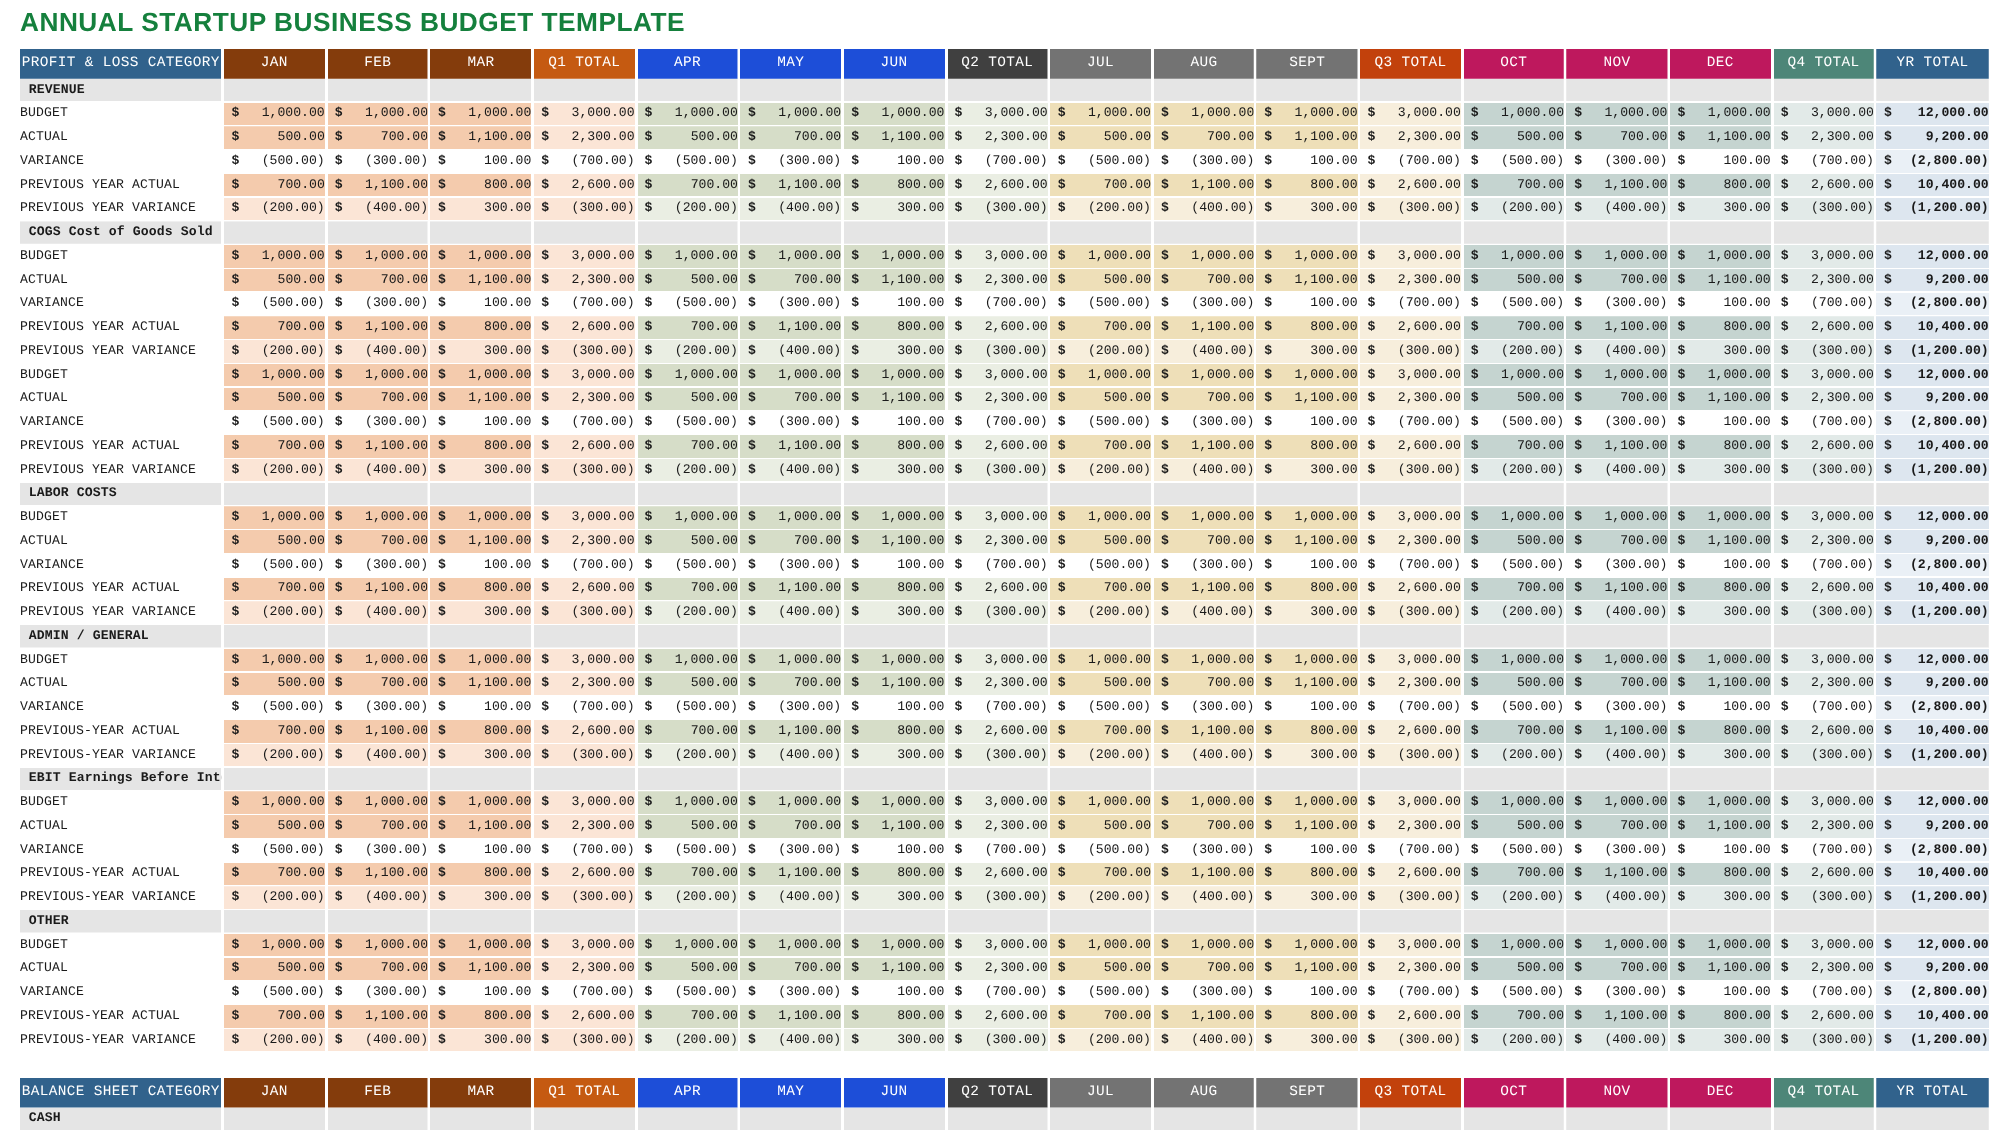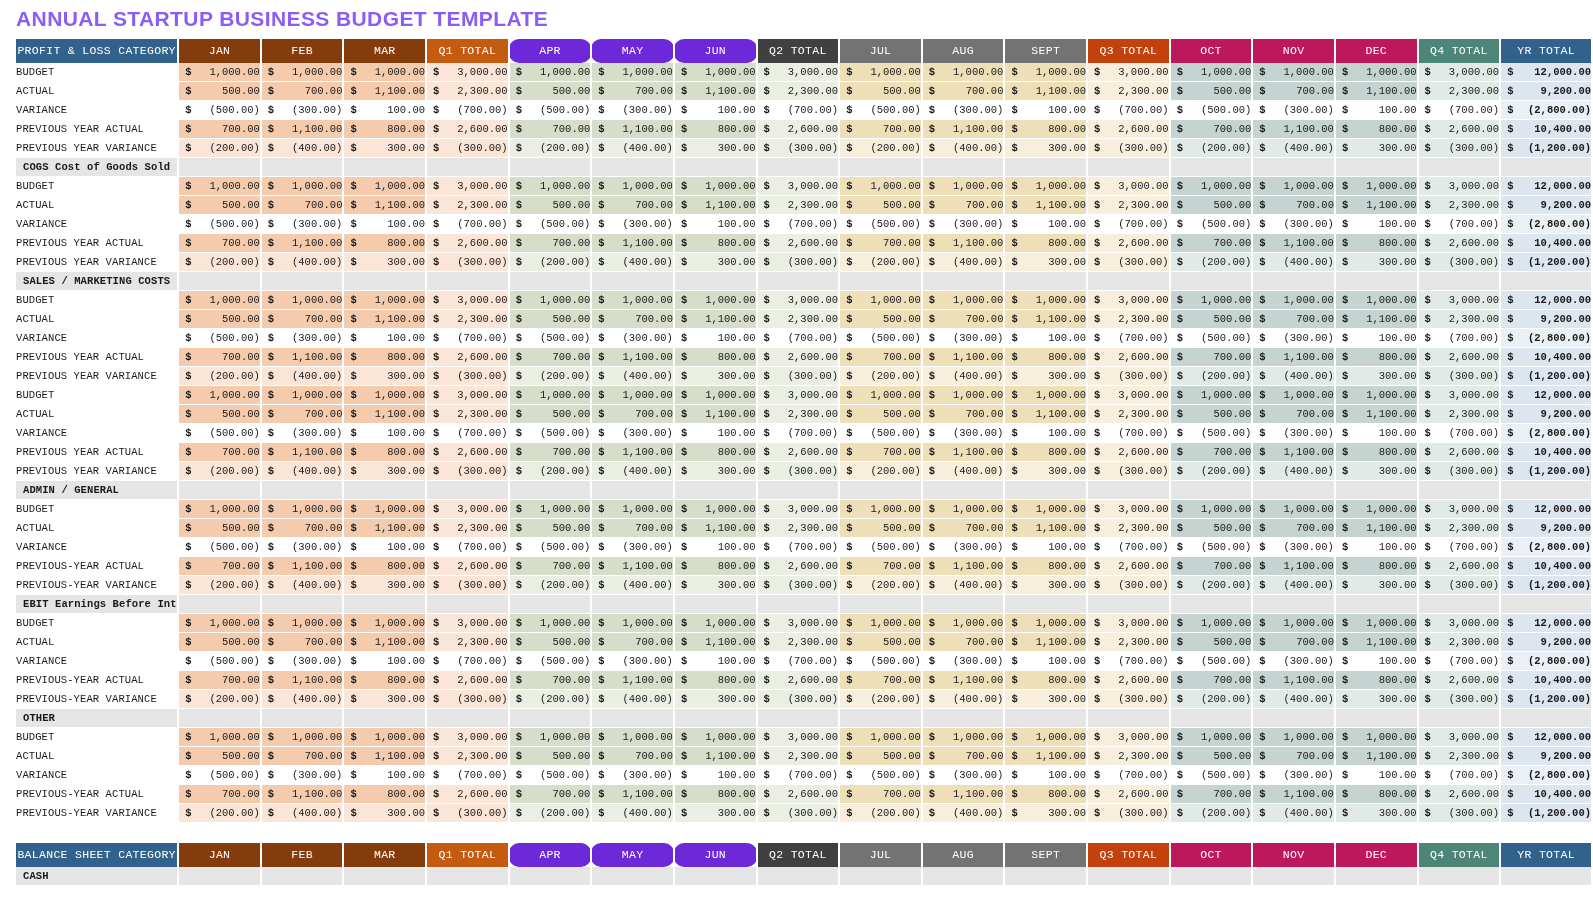--- a/index.html
+++ b/index.html
@@ -6,21 +6,21 @@
   body{
     font-family:"Liberation Sans", sans-serif;
     width:1593px;
     -webkit-font-smoothing:antialiased;
   }
   #sheet{width:1593px;min-height:908px;overflow:hidden;position:relative;}
 
   .title{
     font-size:21px;
     font-weight:bold;
-    color:#8b5cf6;
+    color:#15803d;
     letter-spacing:0.4px;
     padding:7px 0 8px 16px;
     white-space:nowrap;
   }
 
   table.budget{
     border-collapse:collapse;
     table-layout:fixed;
     width:1577px;
     margin-left:16px;
@@ -101,21 +101,21 @@
     font-size:10.5px;
   }
   tr.drow td.money.bold .amt, tr.drow td.money.bold .cur{ font-weight:bold; }
 
   
   .gap{height:20px;}
 
   
   .hq1{background:#843c0c;}
   .hq1t{background:#c55a11;}
-  .hq2{background:#6d28d9;border-radius:10px;}
+  .hq2{background:#1d4ed8;}
   .hq2t{background:#404040;}
   .hq3{background:#737373;}
   .hq3t{background:#c2410c;}
   .hq4{background:#be185d;}
   .hq4t{background:#4d8678;}
   .hyr{background:#31628c;}
   .hcat{background:#31628c;}
 
   
   .q1a{background:#f4cbad;}   
@@ -174,20 +174,40 @@
           <th class="hq3">SEPT</th>
           <th class="hq3t">Q3 TOTAL</th>
           <th class="hq4">OCT</th>
           <th class="hq4">NOV</th>
           <th class="hq4">DEC</th>
           <th class="hq4t">Q4 TOTAL</th>
           <th class="hyr">YR TOTAL</th>
         </tr>
       </thead>
     <tbody id="pl-body">
+        <tr class="section">
+          <td class="lbl">REVENUE</td>
+          <td></td>
+          <td></td>
+          <td></td>
+          <td></td>
+          <td></td>
+          <td></td>
+          <td></td>
+          <td></td>
+          <td></td>
+          <td></td>
+          <td></td>
+          <td></td>
+          <td></td>
+          <td></td>
+          <td></td>
+          <td></td>
+          <td></td>
+        </tr>
         <tr class="drow">
           <td class="lbl">BUDGET</td>
           <td class="money q1a">
             <span class="cur">$</span>
             <span class="amt">1,000.00</span>
           </td>
           <td class="money q1a">
             <span class="cur">$</span>
             <span class="amt">1,000.00</span>
           </td>
@@ -904,394 +924,394 @@
           </td>
           <td class="money q4b">
             <span class="cur">$</span>
             <span class="amt">(300.00)</span>
           </td>
           <td class="money yra bold">
             <span class="cur">$</span>
             <span class="amt">(1,200.00)</span>
           </td>
         </tr>
+        <tr class="drow">
+          <td class="lbl">BUDGET</td>
+          <td class="money q1a">
+            <span class="cur">$</span>
+            <span class="amt">1,000.00</span>
+          </td>
+          <td class="money q1a">
+            <span class="cur">$</span>
+            <span class="amt">1,000.00</span>
+          </td>
+          <td class="money q1a">
+            <span class="cur">$</span>
+            <span class="amt">1,000.00</span>
+          </td>
+          <td class="money q1b">
+            <span class="cur">$</span>
+            <span class="amt">3,000.00</span>
+          </td>
+          <td class="money q2a">
+            <span class="cur">$</span>
+            <span class="amt">1,000.00</span>
+          </td>
+          <td class="money q2a">
+            <span class="cur">$</span>
+            <span class="amt">1,000.00</span>
+          </td>
+          <td class="money q2a">
+            <span class="cur">$</span>
+            <span class="amt">1,000.00</span>
+          </td>
+          <td class="money q2b">
+            <span class="cur">$</span>
+            <span class="amt">3,000.00</span>
+          </td>
+          <td class="money q3a">
+            <span class="cur">$</span>
+            <span class="amt">1,000.00</span>
+          </td>
+          <td class="money q3a">
+            <span class="cur">$</span>
+            <span class="amt">1,000.00</span>
+          </td>
+          <td class="money q3a">
+            <span class="cur">$</span>
+            <span class="amt">1,000.00</span>
+          </td>
+          <td class="money q3b">
+            <span class="cur">$</span>
+            <span class="amt">3,000.00</span>
+          </td>
+          <td class="money q4a">
+            <span class="cur">$</span>
+            <span class="amt">1,000.00</span>
+          </td>
+          <td class="money q4a">
+            <span class="cur">$</span>
+            <span class="amt">1,000.00</span>
+          </td>
+          <td class="money q4a">
+            <span class="cur">$</span>
+            <span class="amt">1,000.00</span>
+          </td>
+          <td class="money q4b">
+            <span class="cur">$</span>
+            <span class="amt">3,000.00</span>
+          </td>
+          <td class="money yra bold">
+            <span class="cur">$</span>
+            <span class="amt">12,000.00</span>
+          </td>
+        </tr>
+        <tr class="drow">
+          <td class="lbl">ACTUAL</td>
+          <td class="money q1a">
+            <span class="cur">$</span>
+            <span class="amt">500.00</span>
+          </td>
+          <td class="money q1a">
+            <span class="cur">$</span>
+            <span class="amt">700.00</span>
+          </td>
+          <td class="money q1a">
+            <span class="cur">$</span>
+            <span class="amt">1,100.00</span>
+          </td>
+          <td class="money q1b">
+            <span class="cur">$</span>
+            <span class="amt">2,300.00</span>
+          </td>
+          <td class="money q2a">
+            <span class="cur">$</span>
+            <span class="amt">500.00</span>
+          </td>
+          <td class="money q2a">
+            <span class="cur">$</span>
+            <span class="amt">700.00</span>
+          </td>
+          <td class="money q2a">
+            <span class="cur">$</span>
+            <span class="amt">1,100.00</span>
+          </td>
+          <td class="money q2b">
+            <span class="cur">$</span>
+            <span class="amt">2,300.00</span>
+          </td>
+          <td class="money q3a">
+            <span class="cur">$</span>
+            <span class="amt">500.00</span>
+          </td>
+          <td class="money q3a">
+            <span class="cur">$</span>
+            <span class="amt">700.00</span>
+          </td>
+          <td class="money q3a">
+            <span class="cur">$</span>
+            <span class="amt">1,100.00</span>
+          </td>
+          <td class="money q3b">
+            <span class="cur">$</span>
+            <span class="amt">2,300.00</span>
+          </td>
+          <td class="money q4a">
+            <span class="cur">$</span>
+            <span class="amt">500.00</span>
+          </td>
+          <td class="money q4a">
+            <span class="cur">$</span>
+            <span class="amt">700.00</span>
+          </td>
+          <td class="money q4a">
+            <span class="cur">$</span>
+            <span class="amt">1,100.00</span>
+          </td>
+          <td class="money q4b">
+            <span class="cur">$</span>
+            <span class="amt">2,300.00</span>
+          </td>
+          <td class="money yra bold">
+            <span class="cur">$</span>
+            <span class="amt">9,200.00</span>
+          </td>
+        </tr>
+        <tr class="drow">
+          <td class="lbl">VARIANCE</td>
+          <td class="money white">
+            <span class="cur">$</span>
+            <span class="amt">(500.00)</span>
+          </td>
+          <td class="money white">
+            <span class="cur">$</span>
+            <span class="amt">(300.00)</span>
+          </td>
+          <td class="money white">
+            <span class="cur">$</span>
+            <span class="amt">100.00</span>
+          </td>
+          <td class="money white">
+            <span class="cur">$</span>
+            <span class="amt">(700.00)</span>
+          </td>
+          <td class="money white">
+            <span class="cur">$</span>
+            <span class="amt">(500.00)</span>
+          </td>
+          <td class="money white">
+            <span class="cur">$</span>
+            <span class="amt">(300.00)</span>
+          </td>
+          <td class="money white">
+            <span class="cur">$</span>
+            <span class="amt">100.00</span>
+          </td>
+          <td class="money white">
+            <span class="cur">$</span>
+            <span class="amt">(700.00)</span>
+          </td>
+          <td class="money white">
+            <span class="cur">$</span>
+            <span class="amt">(500.00)</span>
+          </td>
+          <td class="money white">
+            <span class="cur">$</span>
+            <span class="amt">(300.00)</span>
+          </td>
+          <td class="money white">
+            <span class="cur">$</span>
+            <span class="amt">100.00</span>
+          </td>
+          <td class="money white">
+            <span class="cur">$</span>
+            <span class="amt">(700.00)</span>
+          </td>
+          <td class="money white">
+            <span class="cur">$</span>
+            <span class="amt">(500.00)</span>
+          </td>
+          <td class="money white">
+            <span class="cur">$</span>
+            <span class="amt">(300.00)</span>
+          </td>
+          <td class="money white">
+            <span class="cur">$</span>
+            <span class="amt">100.00</span>
+          </td>
+          <td class="money white">
+            <span class="cur">$</span>
+            <span class="amt">(700.00)</span>
+          </td>
+          <td class="money yrb bold">
+            <span class="cur">$</span>
+            <span class="amt">(2,800.00)</span>
+          </td>
+        </tr>
+        <tr class="drow">
+          <td class="lbl">PREVIOUS YEAR ACTUAL</td>
+          <td class="money q1a">
+            <span class="cur">$</span>
+            <span class="amt">700.00</span>
+          </td>
+          <td class="money q1a">
+            <span class="cur">$</span>
+            <span class="amt">1,100.00</span>
+          </td>
+          <td class="money q1a">
+            <span class="cur">$</span>
+            <span class="amt">800.00</span>
+          </td>
+          <td class="money q1b">
+            <span class="cur">$</span>
+            <span class="amt">2,600.00</span>
+          </td>
+          <td class="money q2a">
+            <span class="cur">$</span>
+            <span class="amt">700.00</span>
+          </td>
+          <td class="money q2a">
+            <span class="cur">$</span>
+            <span class="amt">1,100.00</span>
+          </td>
+          <td class="money q2a">
+            <span class="cur">$</span>
+            <span class="amt">800.00</span>
+          </td>
+          <td class="money q2b">
+            <span class="cur">$</span>
+            <span class="amt">2,600.00</span>
+          </td>
+          <td class="money q3a">
+            <span class="cur">$</span>
+            <span class="amt">700.00</span>
+          </td>
+          <td class="money q3a">
+            <span class="cur">$</span>
+            <span class="amt">1,100.00</span>
+          </td>
+          <td class="money q3a">
+            <span class="cur">$</span>
+            <span class="amt">800.00</span>
+          </td>
+          <td class="money q3b">
+            <span class="cur">$</span>
+            <span class="amt">2,600.00</span>
+          </td>
+          <td class="money q4a">
+            <span class="cur">$</span>
+            <span class="amt">700.00</span>
+          </td>
+          <td class="money q4a">
+            <span class="cur">$</span>
+            <span class="amt">1,100.00</span>
+          </td>
+          <td class="money q4a">
+            <span class="cur">$</span>
+            <span class="amt">800.00</span>
+          </td>
+          <td class="money q4b">
+            <span class="cur">$</span>
+            <span class="amt">2,600.00</span>
+          </td>
+          <td class="money yra bold">
+            <span class="cur">$</span>
+            <span class="amt">10,400.00</span>
+          </td>
+        </tr>
+        <tr class="drow">
+          <td class="lbl">PREVIOUS YEAR VARIANCE</td>
+          <td class="money q1b">
+            <span class="cur">$</span>
+            <span class="amt">(200.00)</span>
+          </td>
+          <td class="money q1b">
+            <span class="cur">$</span>
+            <span class="amt">(400.00)</span>
+          </td>
+          <td class="money q1b">
+            <span class="cur">$</span>
+            <span class="amt">300.00</span>
+          </td>
+          <td class="money q1b">
+            <span class="cur">$</span>
+            <span class="amt">(300.00)</span>
+          </td>
+          <td class="money q2b">
+            <span class="cur">$</span>
+            <span class="amt">(200.00)</span>
+          </td>
+          <td class="money q2b">
+            <span class="cur">$</span>
+            <span class="amt">(400.00)</span>
+          </td>
+          <td class="money q2b">
+            <span class="cur">$</span>
+            <span class="amt">300.00</span>
+          </td>
+          <td class="money q2b">
+            <span class="cur">$</span>
+            <span class="amt">(300.00)</span>
+          </td>
+          <td class="money q3b">
+            <span class="cur">$</span>
+            <span class="amt">(200.00)</span>
+          </td>
+          <td class="money q3b">
+            <span class="cur">$</span>
+            <span class="amt">(400.00)</span>
+          </td>
+          <td class="money q3b">
+            <span class="cur">$</span>
+            <span class="amt">300.00</span>
+          </td>
+          <td class="money q3b">
+            <span class="cur">$</span>
+            <span class="amt">(300.00)</span>
+          </td>
+          <td class="money q4b">
+            <span class="cur">$</span>
+            <span class="amt">(200.00)</span>
+          </td>
+          <td class="money q4b">
+            <span class="cur">$</span>
+            <span class="amt">(400.00)</span>
+          </td>
+          <td class="money q4b">
+            <span class="cur">$</span>
+            <span class="amt">300.00</span>
+          </td>
+          <td class="money q4b">
+            <span class="cur">$</span>
+            <span class="amt">(300.00)</span>
+          </td>
+          <td class="money yra bold">
+            <span class="cur">$</span>
+            <span class="amt">(1,200.00)</span>
+          </td>
+        </tr>
         <tr class="section">
-          <td class="lbl">SALES / MARKETING COSTS</td>
-          <td></td>
-          <td></td>
-          <td></td>
-          <td></td>
-          <td></td>
-          <td></td>
-          <td></td>
-          <td></td>
-          <td></td>
-          <td></td>
-          <td></td>
-          <td></td>
-          <td></td>
-          <td></td>
-          <td></td>
-          <td></td>
-          <td></td>
-        </tr>
-        <tr class="drow">
-          <td class="lbl">BUDGET</td>
-          <td class="money q1a">
-            <span class="cur">$</span>
-            <span class="amt">1,000.00</span>
-          </td>
-          <td class="money q1a">
-            <span class="cur">$</span>
-            <span class="amt">1,000.00</span>
-          </td>
-          <td class="money q1a">
-            <span class="cur">$</span>
-            <span class="amt">1,000.00</span>
-          </td>
-          <td class="money q1b">
-            <span class="cur">$</span>
-            <span class="amt">3,000.00</span>
-          </td>
-          <td class="money q2a">
-            <span class="cur">$</span>
-            <span class="amt">1,000.00</span>
-          </td>
-          <td class="money q2a">
-            <span class="cur">$</span>
-            <span class="amt">1,000.00</span>
-          </td>
-          <td class="money q2a">
-            <span class="cur">$</span>
-            <span class="amt">1,000.00</span>
-          </td>
-          <td class="money q2b">
-            <span class="cur">$</span>
-            <span class="amt">3,000.00</span>
-          </td>
-          <td class="money q3a">
-            <span class="cur">$</span>
-            <span class="amt">1,000.00</span>
-          </td>
-          <td class="money q3a">
-            <span class="cur">$</span>
-            <span class="amt">1,000.00</span>
-          </td>
-          <td class="money q3a">
-            <span class="cur">$</span>
-            <span class="amt">1,000.00</span>
-          </td>
-          <td class="money q3b">
-            <span class="cur">$</span>
-            <span class="amt">3,000.00</span>
-          </td>
-          <td class="money q4a">
-            <span class="cur">$</span>
-            <span class="amt">1,000.00</span>
-          </td>
-          <td class="money q4a">
-            <span class="cur">$</span>
-            <span class="amt">1,000.00</span>
-          </td>
-          <td class="money q4a">
-            <span class="cur">$</span>
-            <span class="amt">1,000.00</span>
-          </td>
-          <td class="money q4b">
-            <span class="cur">$</span>
-            <span class="amt">3,000.00</span>
-          </td>
-          <td class="money yra bold">
-            <span class="cur">$</span>
-            <span class="amt">12,000.00</span>
-          </td>
-        </tr>
-        <tr class="drow">
-          <td class="lbl">ACTUAL</td>
-          <td class="money q1a">
-            <span class="cur">$</span>
-            <span class="amt">500.00</span>
-          </td>
-          <td class="money q1a">
-            <span class="cur">$</span>
-            <span class="amt">700.00</span>
-          </td>
-          <td class="money q1a">
-            <span class="cur">$</span>
-            <span class="amt">1,100.00</span>
-          </td>
-          <td class="money q1b">
-            <span class="cur">$</span>
-            <span class="amt">2,300.00</span>
-          </td>
-          <td class="money q2a">
-            <span class="cur">$</span>
-            <span class="amt">500.00</span>
-          </td>
-          <td class="money q2a">
-            <span class="cur">$</span>
-            <span class="amt">700.00</span>
-          </td>
-          <td class="money q2a">
-            <span class="cur">$</span>
-            <span class="amt">1,100.00</span>
-          </td>
-          <td class="money q2b">
-            <span class="cur">$</span>
-            <span class="amt">2,300.00</span>
-          </td>
-          <td class="money q3a">
-            <span class="cur">$</span>
-            <span class="amt">500.00</span>
-          </td>
-          <td class="money q3a">
-            <span class="cur">$</span>
-            <span class="amt">700.00</span>
-          </td>
-          <td class="money q3a">
-            <span class="cur">$</span>
-            <span class="amt">1,100.00</span>
-          </td>
-          <td class="money q3b">
-            <span class="cur">$</span>
-            <span class="amt">2,300.00</span>
-          </td>
-          <td class="money q4a">
-            <span class="cur">$</span>
-            <span class="amt">500.00</span>
-          </td>
-          <td class="money q4a">
-            <span class="cur">$</span>
-            <span class="amt">700.00</span>
-          </td>
-          <td class="money q4a">
-            <span class="cur">$</span>
-            <span class="amt">1,100.00</span>
-          </td>
-          <td class="money q4b">
-            <span class="cur">$</span>
-            <span class="amt">2,300.00</span>
-          </td>
-          <td class="money yra bold">
-            <span class="cur">$</span>
-            <span class="amt">9,200.00</span>
-          </td>
-        </tr>
-        <tr class="drow">
-          <td class="lbl">VARIANCE</td>
-          <td class="money white">
-            <span class="cur">$</span>
-            <span class="amt">(500.00)</span>
-          </td>
-          <td class="money white">
-            <span class="cur">$</span>
-            <span class="amt">(300.00)</span>
-          </td>
-          <td class="money white">
-            <span class="cur">$</span>
-            <span class="amt">100.00</span>
-          </td>
-          <td class="money white">
-            <span class="cur">$</span>
-            <span class="amt">(700.00)</span>
-          </td>
-          <td class="money white">
-            <span class="cur">$</span>
-            <span class="amt">(500.00)</span>
-          </td>
-          <td class="money white">
-            <span class="cur">$</span>
-            <span class="amt">(300.00)</span>
-          </td>
-          <td class="money white">
-            <span class="cur">$</span>
-            <span class="amt">100.00</span>
-          </td>
-          <td class="money white">
-            <span class="cur">$</span>
-            <span class="amt">(700.00)</span>
-          </td>
-          <td class="money white">
-            <span class="cur">$</span>
-            <span class="amt">(500.00)</span>
-          </td>
-          <td class="money white">
-            <span class="cur">$</span>
-            <span class="amt">(300.00)</span>
-          </td>
-          <td class="money white">
-            <span class="cur">$</span>
-            <span class="amt">100.00</span>
-          </td>
-          <td class="money white">
-            <span class="cur">$</span>
-            <span class="amt">(700.00)</span>
-          </td>
-          <td class="money white">
-            <span class="cur">$</span>
-            <span class="amt">(500.00)</span>
-          </td>
-          <td class="money white">
-            <span class="cur">$</span>
-            <span class="amt">(300.00)</span>
-          </td>
-          <td class="money white">
-            <span class="cur">$</span>
-            <span class="amt">100.00</span>
-          </td>
-          <td class="money white">
-            <span class="cur">$</span>
-            <span class="amt">(700.00)</span>
-          </td>
-          <td class="money yrb bold">
-            <span class="cur">$</span>
-            <span class="amt">(2,800.00)</span>
-          </td>
-        </tr>
-        <tr class="drow">
-          <td class="lbl">PREVIOUS YEAR ACTUAL</td>
-          <td class="money q1a">
-            <span class="cur">$</span>
-            <span class="amt">700.00</span>
-          </td>
-          <td class="money q1a">
-            <span class="cur">$</span>
-            <span class="amt">1,100.00</span>
-          </td>
-          <td class="money q1a">
-            <span class="cur">$</span>
-            <span class="amt">800.00</span>
-          </td>
-          <td class="money q1b">
-            <span class="cur">$</span>
-            <span class="amt">2,600.00</span>
-          </td>
-          <td class="money q2a">
-            <span class="cur">$</span>
-            <span class="amt">700.00</span>
-          </td>
-          <td class="money q2a">
-            <span class="cur">$</span>
-            <span class="amt">1,100.00</span>
-          </td>
-          <td class="money q2a">
-            <span class="cur">$</span>
-            <span class="amt">800.00</span>
-          </td>
-          <td class="money q2b">
-            <span class="cur">$</span>
-            <span class="amt">2,600.00</span>
-          </td>
-          <td class="money q3a">
-            <span class="cur">$</span>
-            <span class="amt">700.00</span>
-          </td>
-          <td class="money q3a">
-            <span class="cur">$</span>
-            <span class="amt">1,100.00</span>
-          </td>
-          <td class="money q3a">
-            <span class="cur">$</span>
-            <span class="amt">800.00</span>
-          </td>
-          <td class="money q3b">
-            <span class="cur">$</span>
-            <span class="amt">2,600.00</span>
-          </td>
-          <td class="money q4a">
-            <span class="cur">$</span>
-            <span class="amt">700.00</span>
-          </td>
-          <td class="money q4a">
-            <span class="cur">$</span>
-            <span class="amt">1,100.00</span>
-          </td>
-          <td class="money q4a">
-            <span class="cur">$</span>
-            <span class="amt">800.00</span>
-          </td>
-          <td class="money q4b">
-            <span class="cur">$</span>
-            <span class="amt">2,600.00</span>
-          </td>
-          <td class="money yra bold">
-            <span class="cur">$</span>
-            <span class="amt">10,400.00</span>
-          </td>
-        </tr>
-        <tr class="drow">
-          <td class="lbl">PREVIOUS YEAR VARIANCE</td>
-          <td class="money q1b">
-            <span class="cur">$</span>
-            <span class="amt">(200.00)</span>
-          </td>
-          <td class="money q1b">
-            <span class="cur">$</span>
-            <span class="amt">(400.00)</span>
-          </td>
-          <td class="money q1b">
-            <span class="cur">$</span>
-            <span class="amt">300.00</span>
-          </td>
-          <td class="money q1b">
-            <span class="cur">$</span>
-            <span class="amt">(300.00)</span>
-          </td>
-          <td class="money q2b">
-            <span class="cur">$</span>
-            <span class="amt">(200.00)</span>
-          </td>
-          <td class="money q2b">
-            <span class="cur">$</span>
-            <span class="amt">(400.00)</span>
-          </td>
-          <td class="money q2b">
-            <span class="cur">$</span>
-            <span class="amt">300.00</span>
-          </td>
-          <td class="money q2b">
-            <span class="cur">$</span>
-            <span class="amt">(300.00)</span>
-          </td>
-          <td class="money q3b">
-            <span class="cur">$</span>
-            <span class="amt">(200.00)</span>
-          </td>
-          <td class="money q3b">
-            <span class="cur">$</span>
-            <span class="amt">(400.00)</span>
-          </td>
-          <td class="money q3b">
-            <span class="cur">$</span>
-            <span class="amt">300.00</span>
-          </td>
-          <td class="money q3b">
-            <span class="cur">$</span>
-            <span class="amt">(300.00)</span>
-          </td>
-          <td class="money q4b">
-            <span class="cur">$</span>
-            <span class="amt">(200.00)</span>
-          </td>
-          <td class="money q4b">
-            <span class="cur">$</span>
-            <span class="amt">(400.00)</span>
-          </td>
-          <td class="money q4b">
-            <span class="cur">$</span>
-            <span class="amt">300.00</span>
-          </td>
-          <td class="money q4b">
-            <span class="cur">$</span>
-            <span class="amt">(300.00)</span>
-          </td>
-          <td class="money yra bold">
-            <span class="cur">$</span>
-            <span class="amt">(1,200.00)</span>
-          </td>
+          <td class="lbl">LABOR COSTS</td>
+          <td></td>
+          <td></td>
+          <td></td>
+          <td></td>
+          <td></td>
+          <td></td>
+          <td></td>
+          <td></td>
+          <td></td>
+          <td></td>
+          <td></td>
+          <td></td>
+          <td></td>
+          <td></td>
+          <td></td>
+          <td></td>
+          <td></td>
         </tr>
         <tr class="drow">
           <td class="lbl">BUDGET</td>
           <td class="money q1a">
             <span class="cur">$</span>
             <span class="amt">1,000.00</span>
           </td>
           <td class="money q1a">
             <span class="cur">$</span>
             <span class="amt">1,000.00</span>

